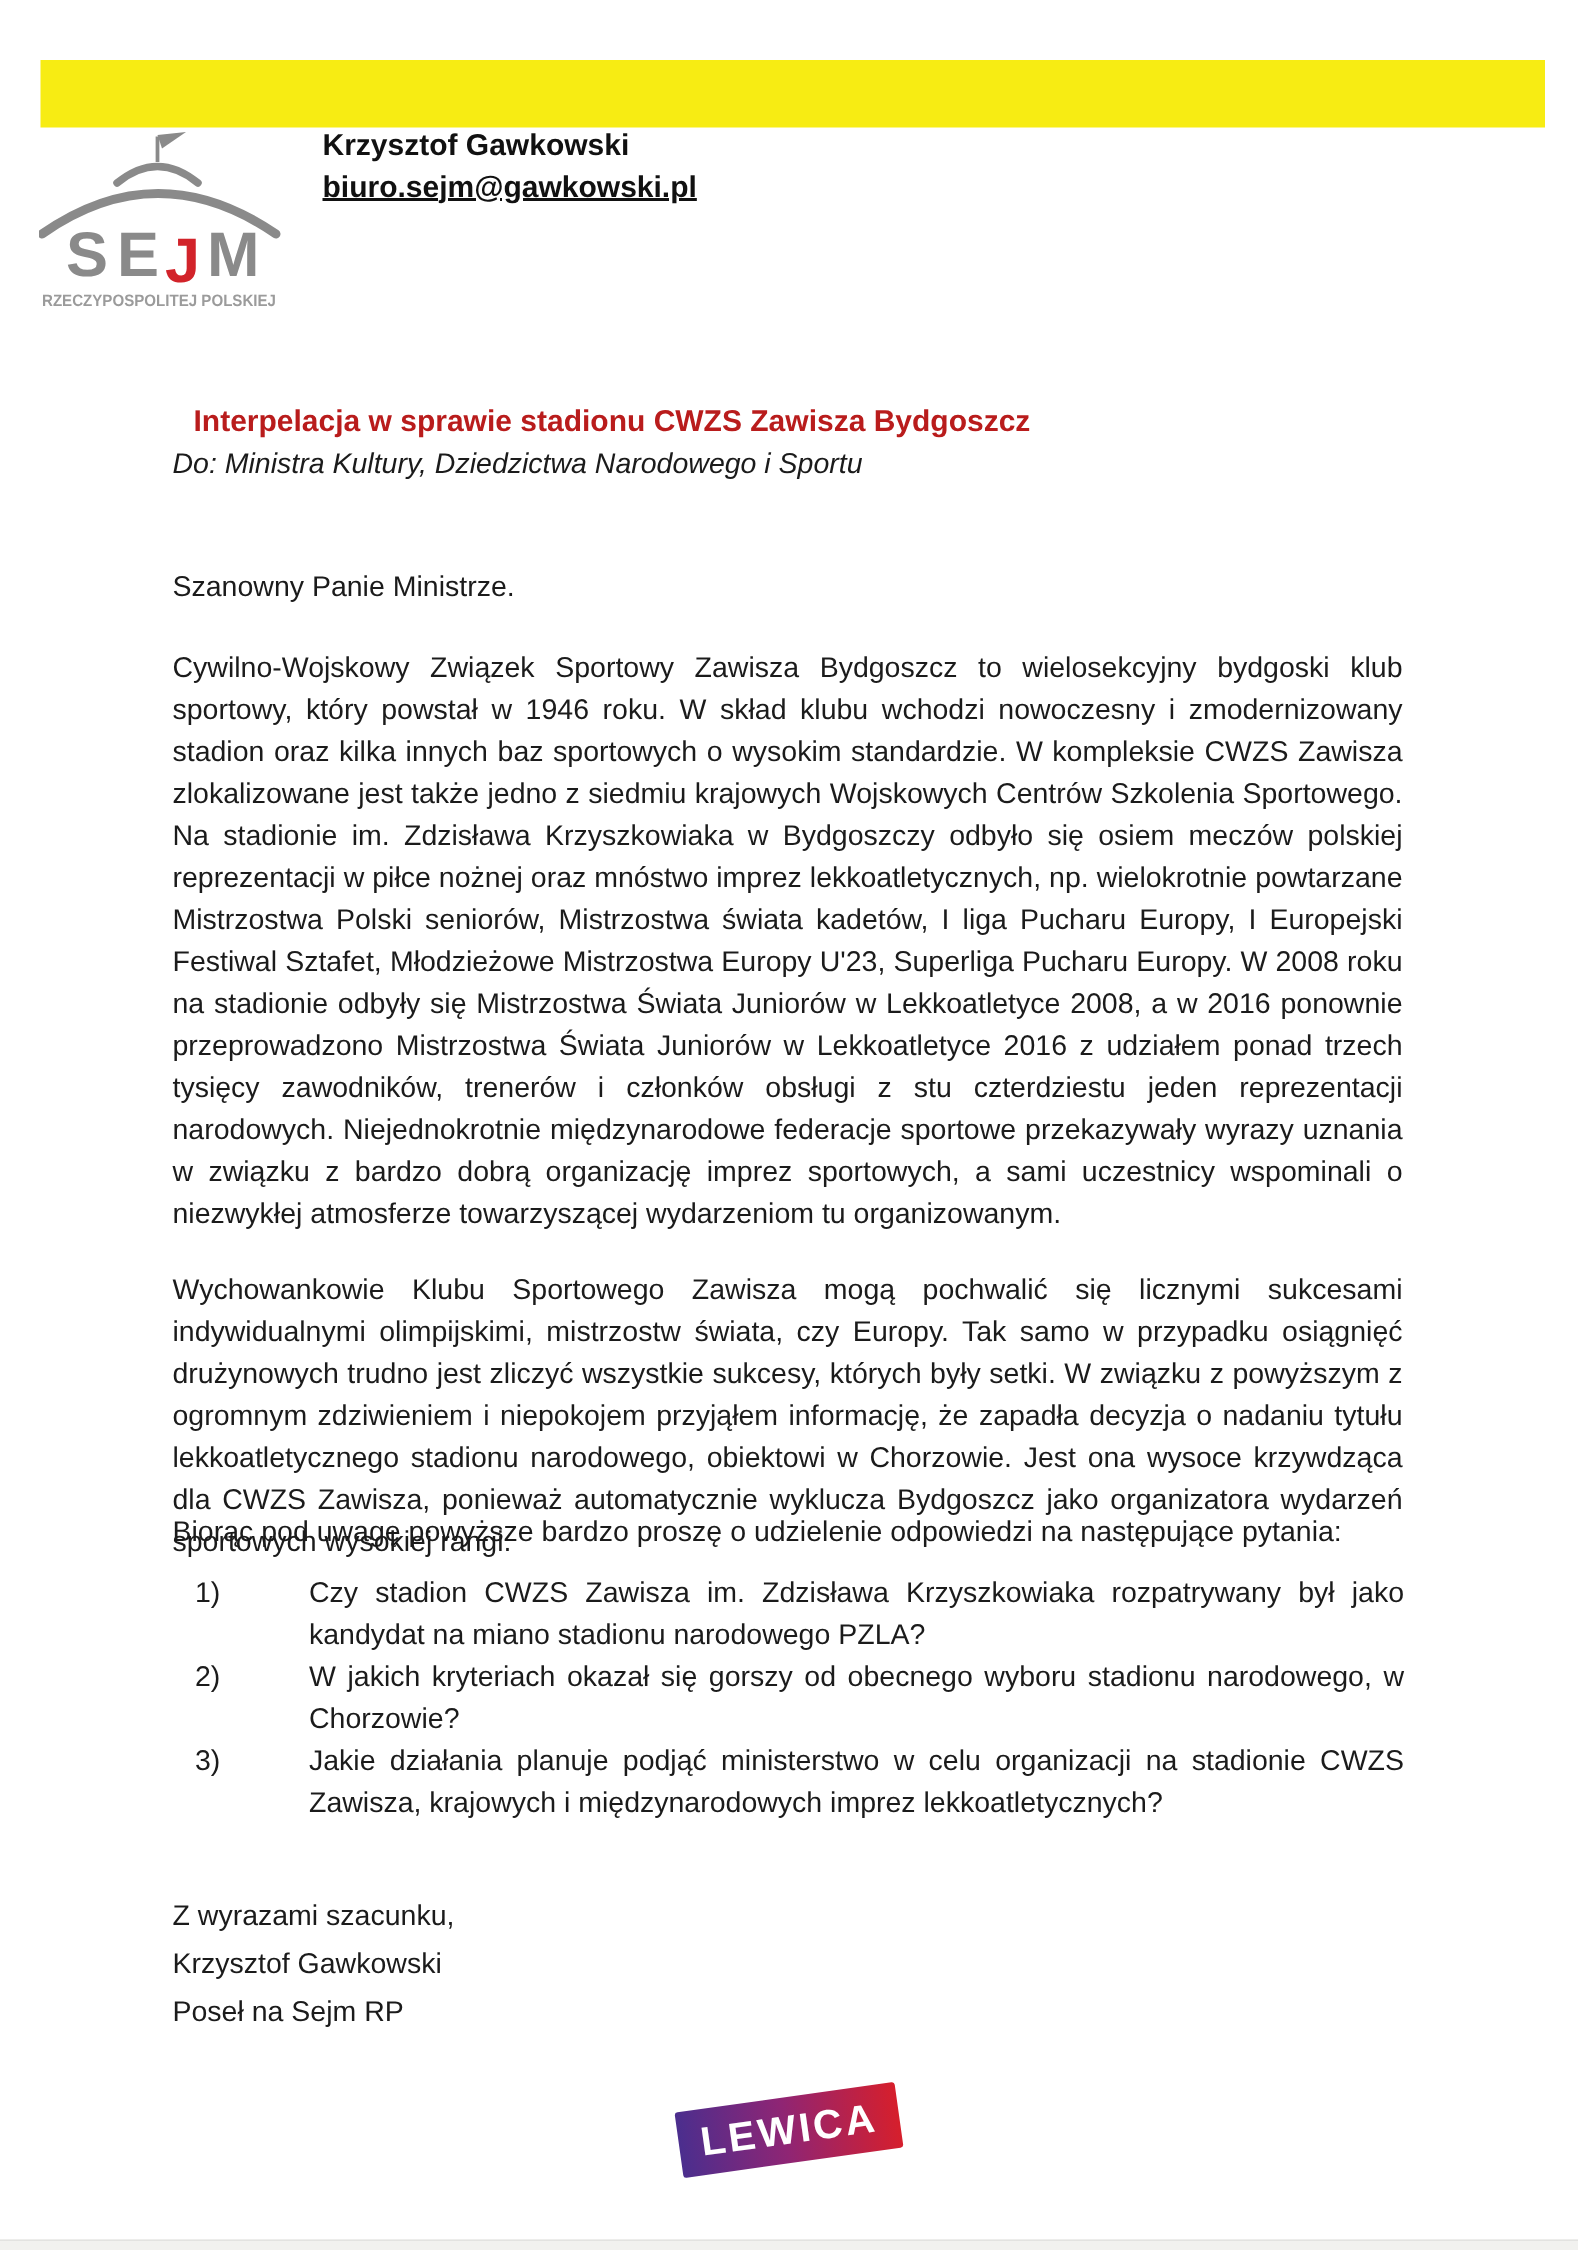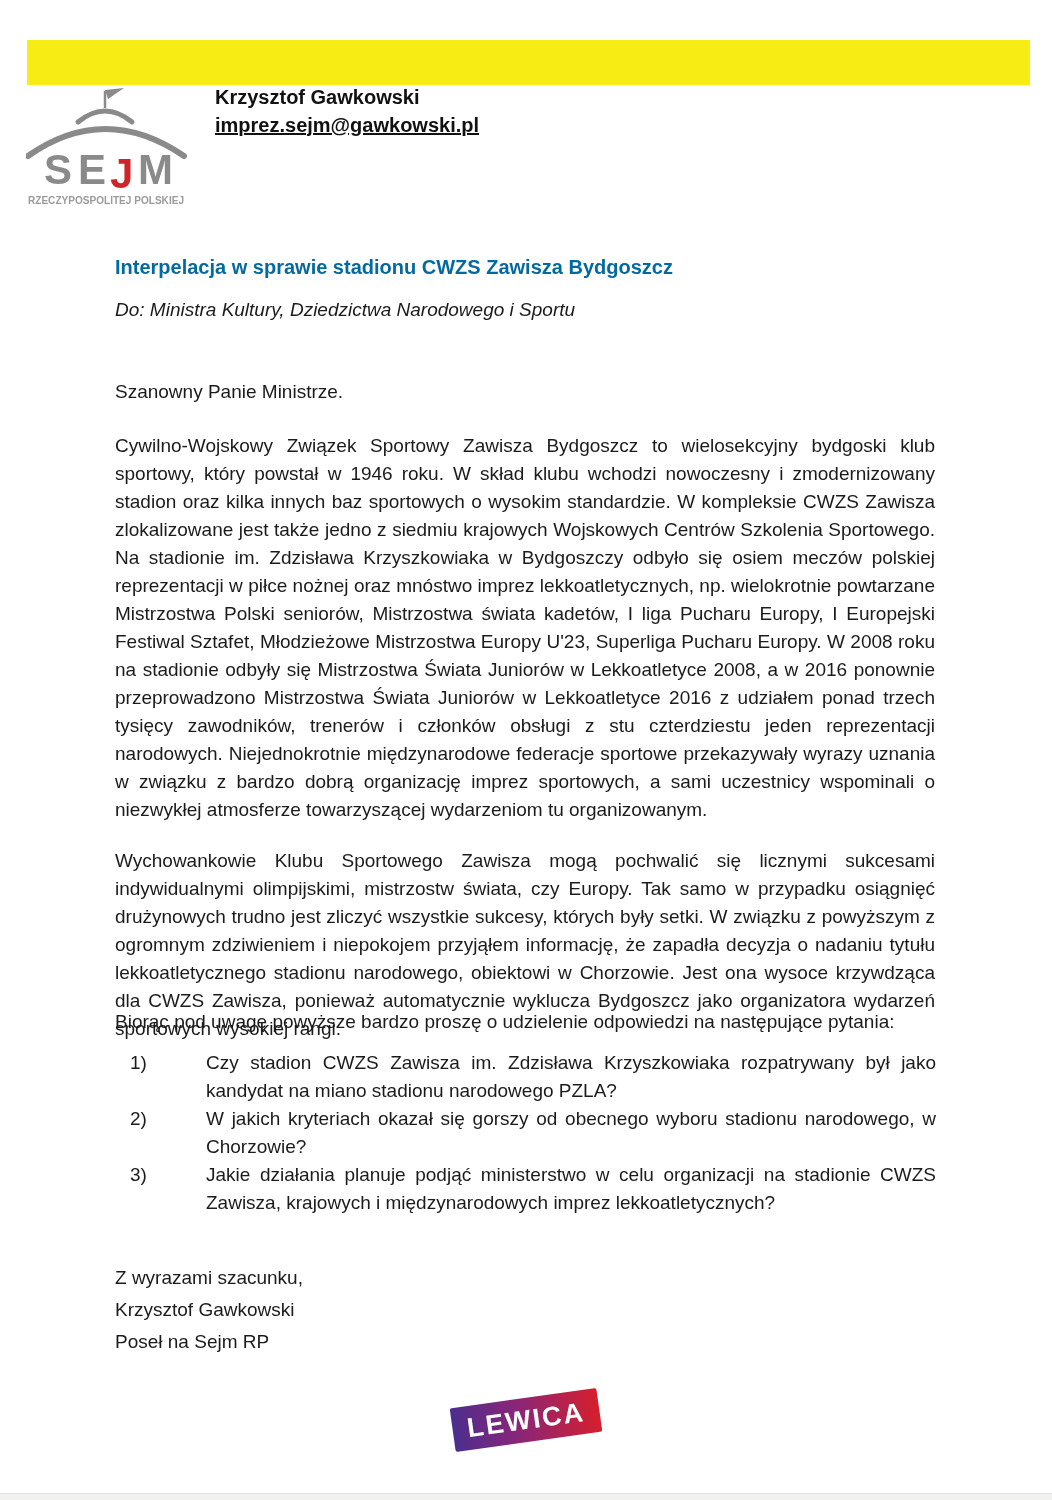--- a/index.html
+++ b/index.html
@@ -29,24 +29,24 @@
     font-size: 20px;
     font-weight: 700;
     line-height: 27.5px;
     color: #111111;
   }
   .contact .email { text-decoration: underline; }
   .title {
     position: absolute;
     left: 115px; top: 256px;
     width: 820px;
-    margin: 0;
+    margin: 14px;
     font-size: 20px;
     font-weight: 700;
-    color: #0369a1;
+    color: #b91c1c;
   }
   .recipient {
     position: absolute;
     left: 115px; top: 299px;
     width: 820px;
     font-size: 19px;
     font-style: italic;
   }
   .salutation {
     position: absolute;
@@ -140,21 +140,21 @@
       <text x="52" y="96" font-family="Liberation Sans, sans-serif" font-size="42" font-weight="700" fill="#8a8a8a">E</text>
       <text x="84" y="100" font-family="Liberation Sans, sans-serif" font-size="42" font-weight="700" fill="#d2232a">J</text>
       <text x="112" y="96" font-family="Liberation Sans, sans-serif" font-size="42" font-weight="700" fill="#8a8a8a">M</text>
 
       <text x="2" y="116" textLength="156" lengthAdjust="spacingAndGlyphs" font-family="Liberation Sans, sans-serif" font-size="11" font-weight="700" fill="#9b9b9b">RZECZYPOSPOLITEJ POLSKIEJ</text>
     </svg>
   </div>
 
   <div class="contact">
     <div>Krzysztof Gawkowski</div>
-    <div class="email">imprez.sejm@gawkowski.pl</div>
+    <div class="email">biuro.sejm@gawkowski.pl</div>
   </div>
 
   <h1 class="title">Interpelacja w sprawie stadionu CWZS Zawisza Bydgoszcz</h1>
 
   <div class="recipient">Do: Ministra Kultury, Dziedzictwa Narodowego i Sportu</div>
 
   <div class="salutation">Szanowny Panie Ministrze.</div>
 
   <p class="para para-1">Cywilno-Wojskowy Związek Sportowy Zawisza Bydgoszcz to wielosekcyjny bydgoski klub sportowy, który powstał w 1946 roku. W skład klubu wchodzi nowoczesny i zmodernizowany stadion oraz kilka innych baz sportowych o wysokim standardzie. W kompleksie CWZS Zawisza zlokalizowane jest także jedno z siedmiu krajowych Wojskowych Centrów Szkolenia Sportowego. Na stadionie im. Zdzisława Krzyszkowiaka w Bydgoszczy odbyło się osiem meczów polskiej reprezentacji w piłce nożnej oraz mnóstwo imprez lekkoatletycznych, np. wielokrotnie powtarzane Mistrzostwa Polski seniorów, Mistrzostwa świata kadetów, I liga Pucharu Europy, I Europejski Festiwal Sztafet, Młodzieżowe Mistrzostwa Europy U'23, Superliga Pucharu Europy. W 2008 roku na stadionie odbyły się Mistrzostwa Świata Juniorów w Lekkoatletyce 2008, a w 2016 ponownie przeprowadzono Mistrzostwa Świata Juniorów w Lekkoatletyce 2016 z udziałem ponad trzech tysięcy zawodników, trenerów i członków obsługi z stu czterdziestu jeden reprezentacji narodowych. Niejednokrotnie międzynarodowe federacje sportowe przekazywały wyrazy uznania w związku z bardzo dobrą organizację imprez sportowych, a sami uczestnicy wspominali o niezwykłej atmosferze towarzyszącej wydarzeniom tu organizowanym.</p>
 

